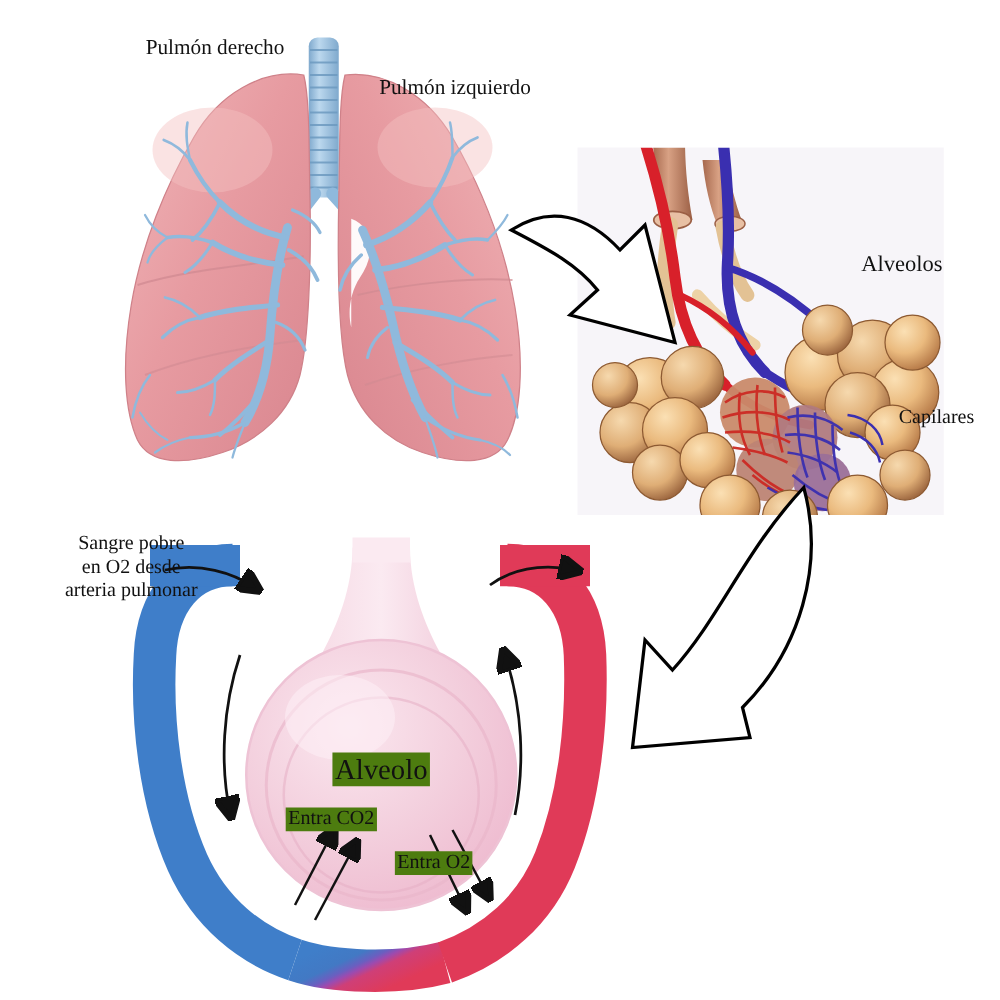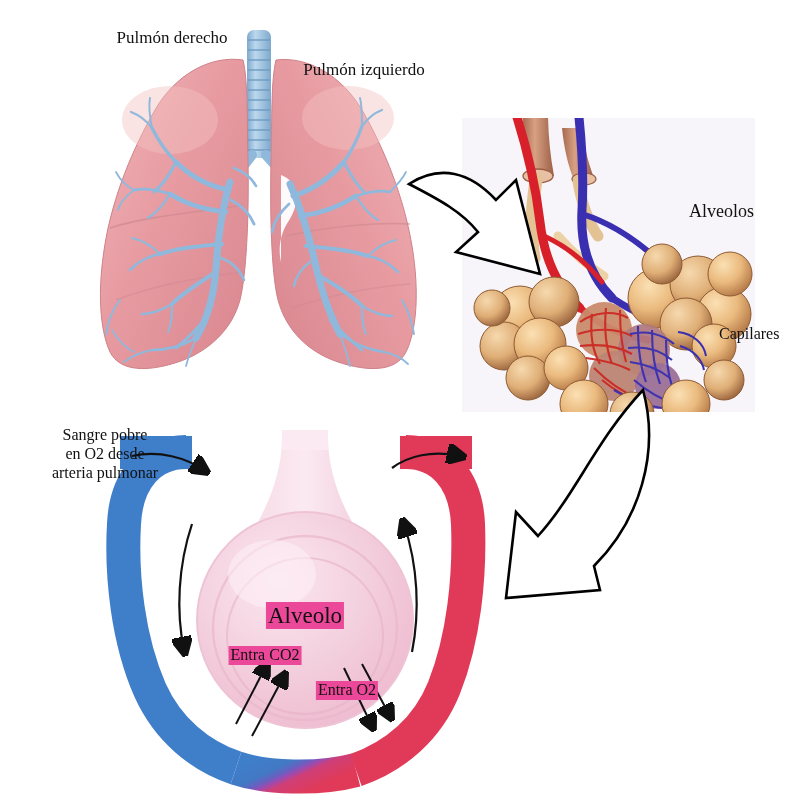--- a/index.html
+++ b/index.html
@@ -1,21 +1,21 @@
 <!DOCTYPE html>
 <html><head>
 <meta charset="utf-8">
 <style>
   html,body{margin:0;padding:0;background:#fff;}
   body{width:800px;height:800px;position:relative;overflow:hidden;
        font-family:"Liberation Serif","DejaVu Serif",serif;background:#ffffff;}
   .stage{position:absolute;inset:0;width:800px;height:788px;}
   .lbl{position:absolute;color:#111;white-space:nowrap;line-height:1.18;}
   .lbl.c{text-align:center;transform:translateX(-50%);}
-  .boxed{background:#ec4899;padding:0 2px;display:inline-block;}
+  .boxed{background:#4d7c0f;padding:0 2px;display:inline-block;}
   svg{display:block;}
   .abs{position:absolute;left:0;top:0;}
 </style>
 </head>
 <body>
 
 <div class="stage">
 
   <svg class="abs" width="800" height="800" viewBox="0 0 800 800">
     <defs>

